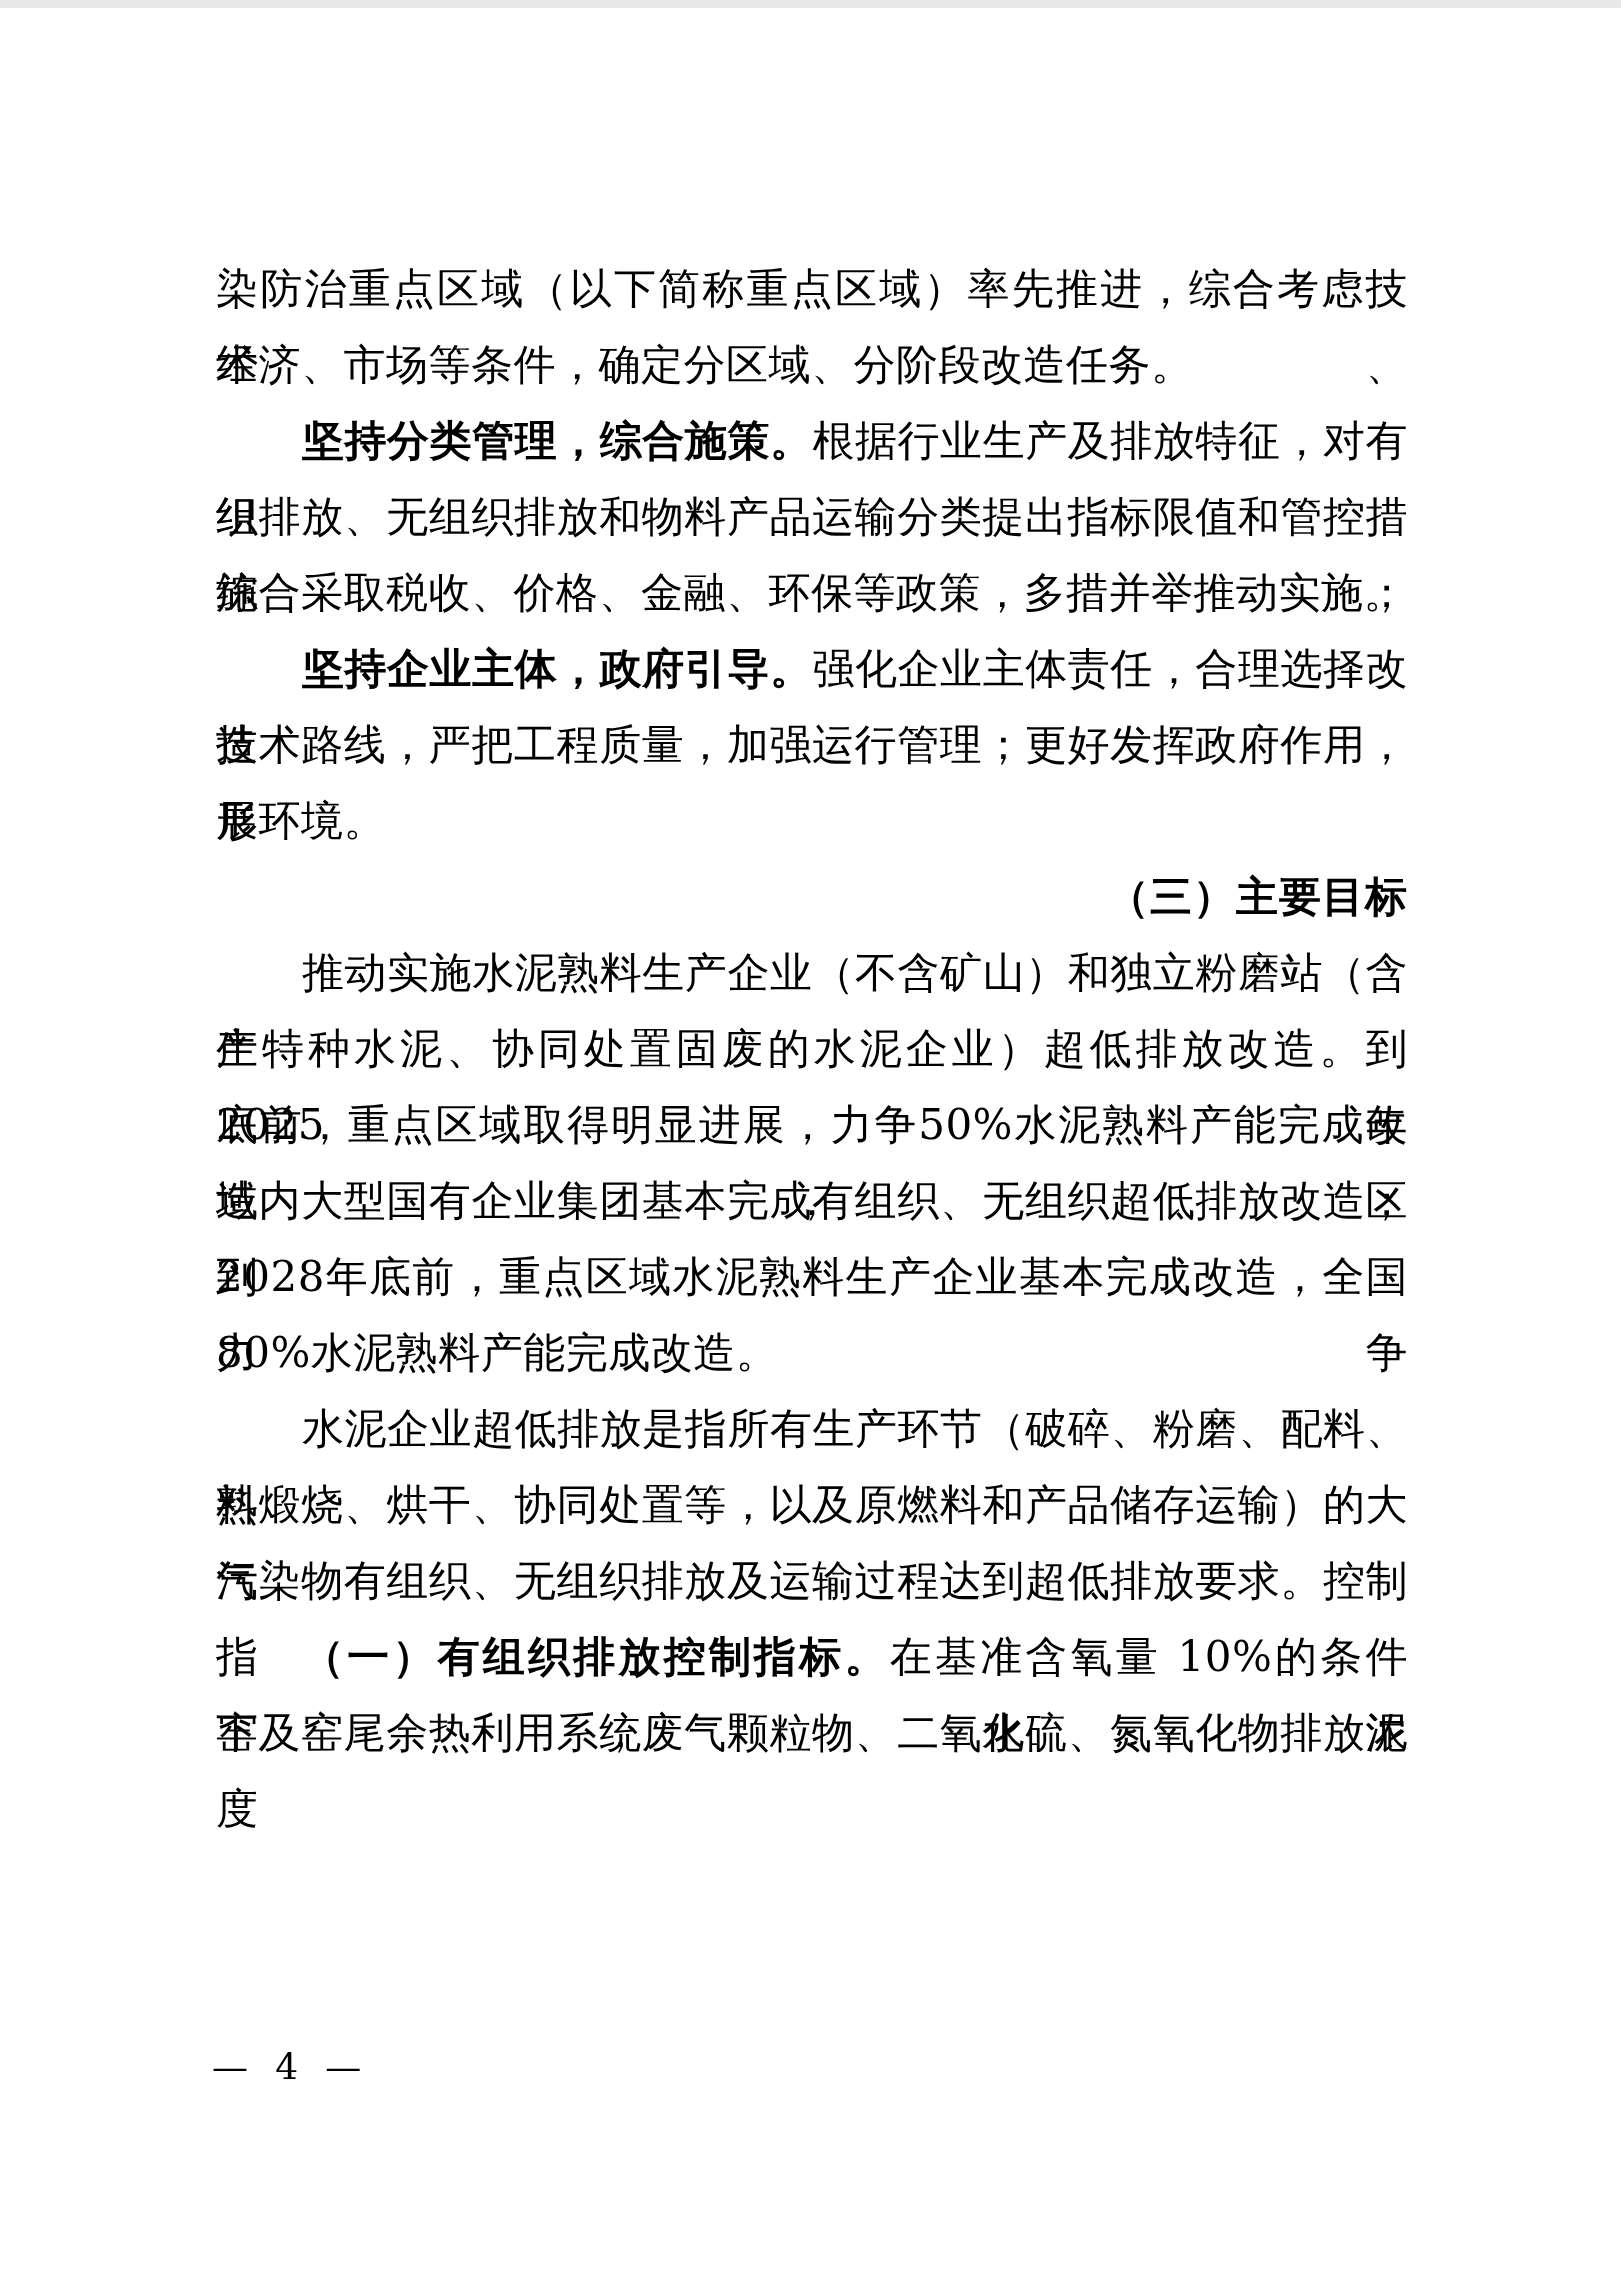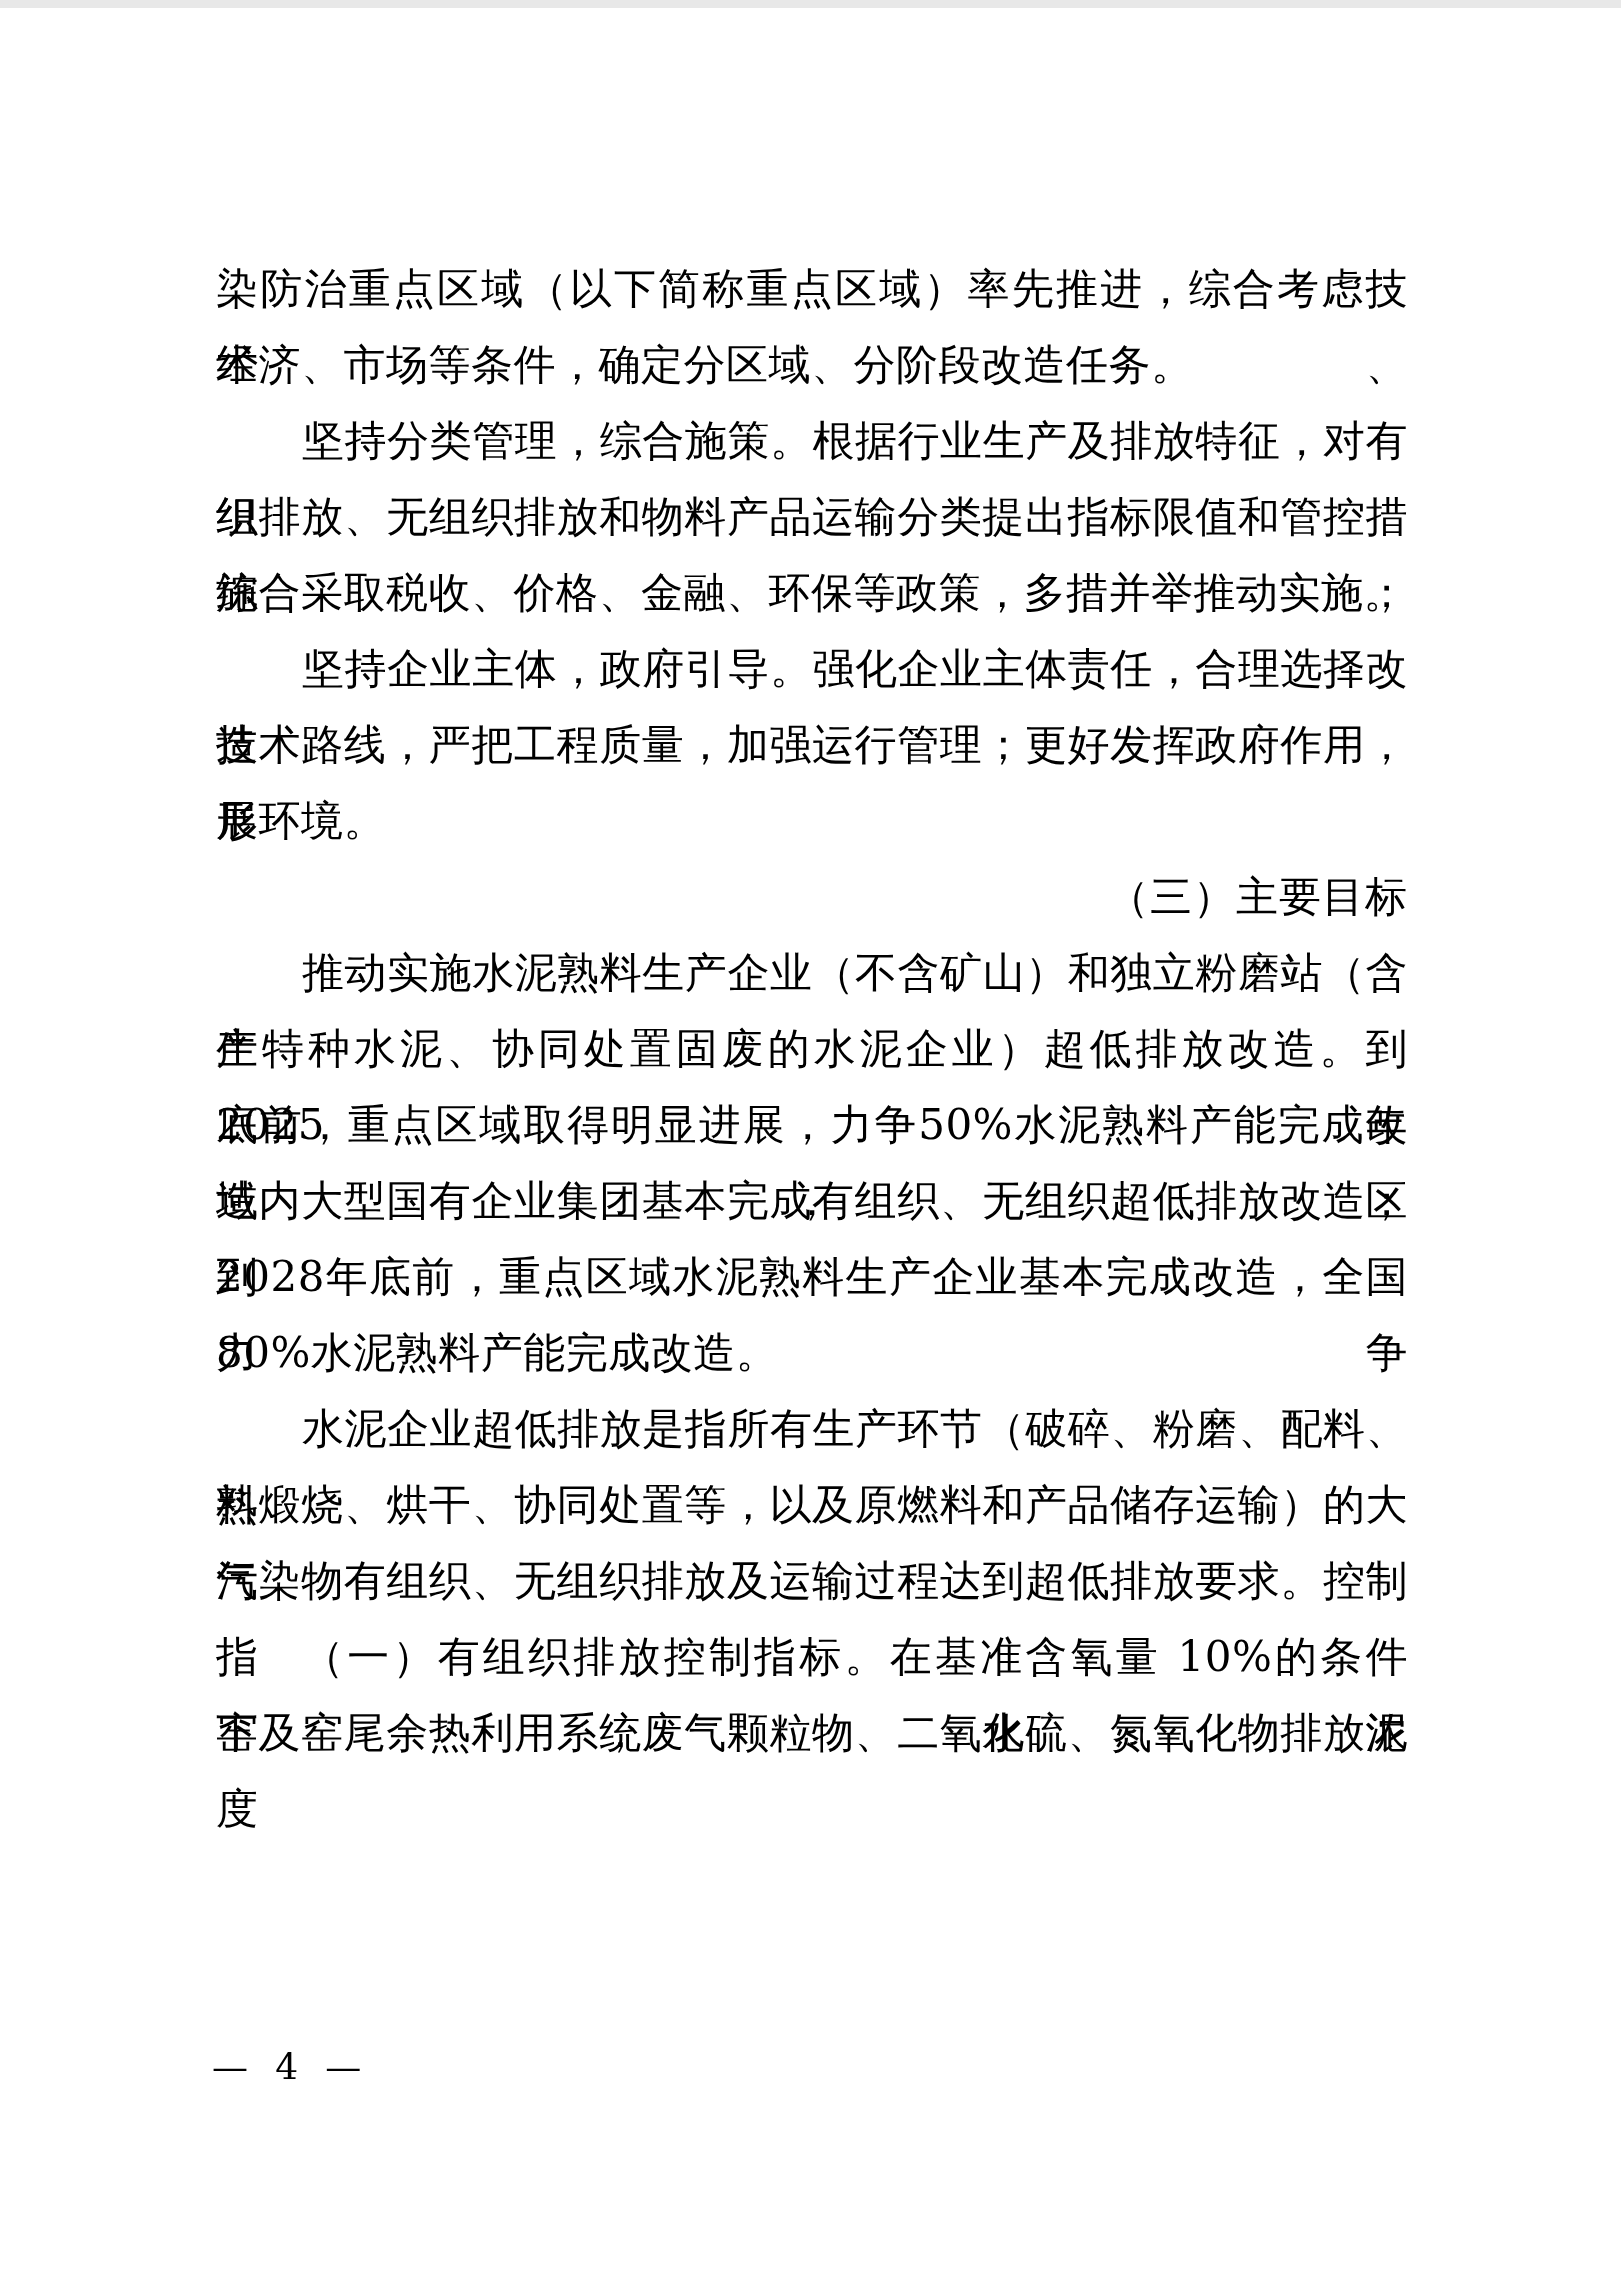--- a/index.html
+++ b/index.html
@@ -27,21 +27,21 @@
     letter-spacing: 0.5px;
     white-space: normal;
   }
   .full {
     text-align: justify;
     text-align-last: justify;
     text-justify: inter-character;
   }
   .ind { text-indent: 86px; }
   .b, .heading {
-    font-weight: 400;
+    font-weight: 700;
     font-family: "DejaVu Sans", sans-serif;
   }
   .heading { letter-spacing: 1px; text-align: right; }
   .footer {
     position: absolute;
     left: 212px;
     top: 2037px;
     font-size: 36px;
     line-height: 43px;
     font-family: "DejaVu Serif", serif;

